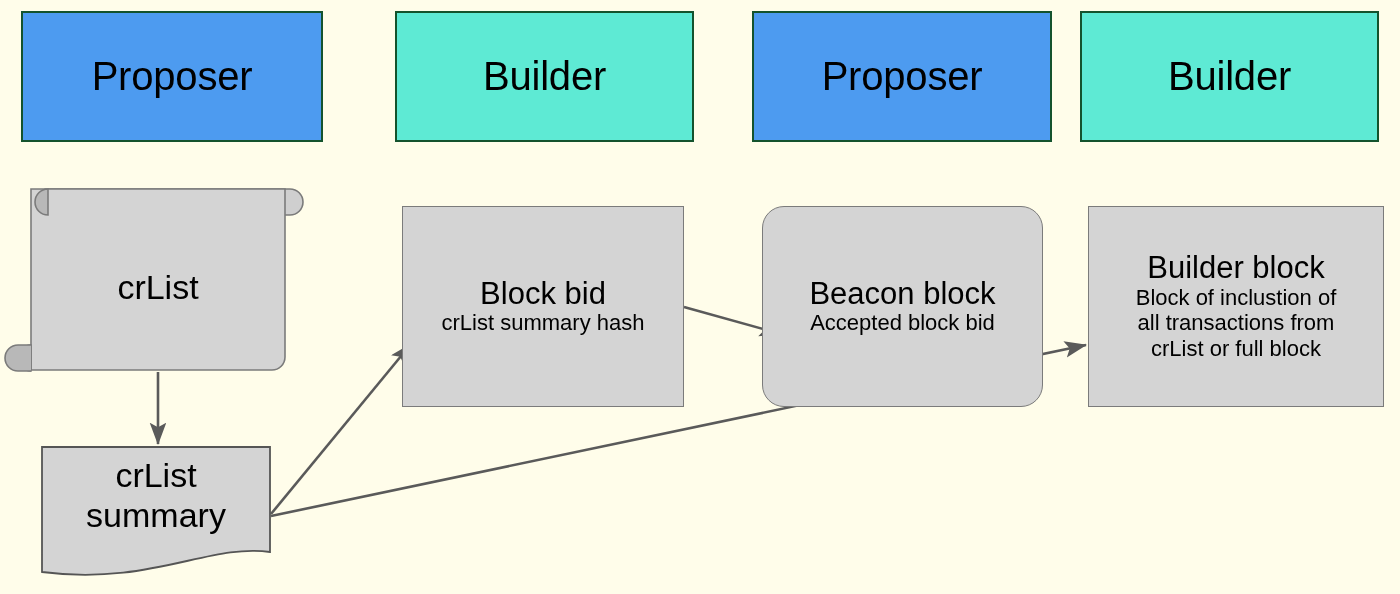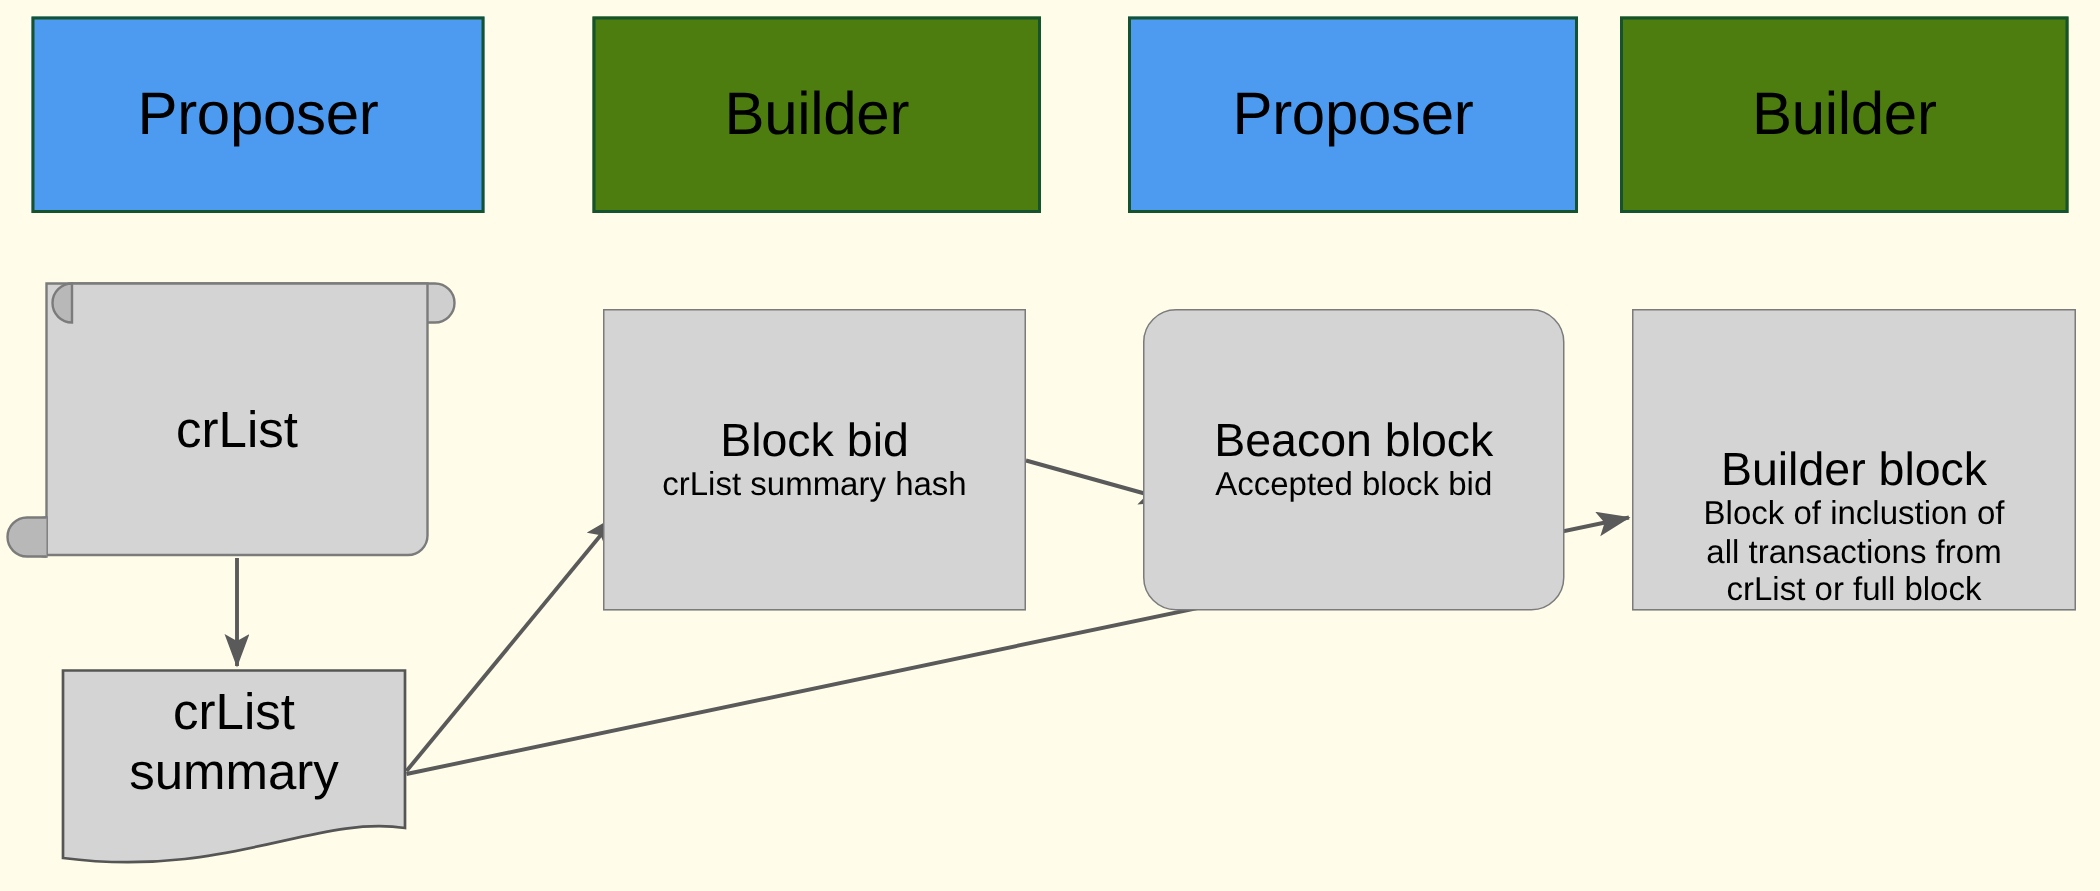--- a/index.html
+++ b/index.html
@@ -33,21 +33,21 @@
     line-height: 1.06;
   }
 
   
   .role-box {
     border: 2px solid #14532d;
     font-size: 40px;
     letter-spacing: -0.2px;
   }
   .role-proposer { background: #4d9bf0; }
-  .role-builder  { background: #4d7c0f; text-align: right; }
+  .role-builder  { background: #5eead4; text-align: right; }
 
   
   .grey-box {
     background: #d4d4d4;
     border: 1px solid #7b7b7b;
   }
   .box-title {
     font-size: 31px;
     line-height: 1.08;
     white-space: nowrap;
@@ -147,21 +147,21 @@
   <div class="node grey-box" style="left:402px; top:206px; width:282px; height:201px;">
     <div class="box-title">Block bid</div>
     <div class="box-sub">crList summary hash</div>
   </div>
 
   <div class="node grey-box" style="left:762px; top:206px; width:281px; height:201px;border-radius:22px;">
     <div class="box-title">Beacon block</div>
     <div class="box-sub">Accepted block bid</div>
   </div>
 
-  <div class="node grey-box" style="left:1088px; top:206px; width:296px; height:201px;justify-content:flex-end;">
+  <div class="node grey-box" style="left:1088px; top:206px; width:296px; height:201px;">
     <div class="box-title">Builder block</div>
     <div class="box-sub-multi">
       <div>Block of inclustion of</div>
       <div>all transactions from</div>
       <div>crList or full block</div>
     </div>
   </div>
 
 </div>
 

